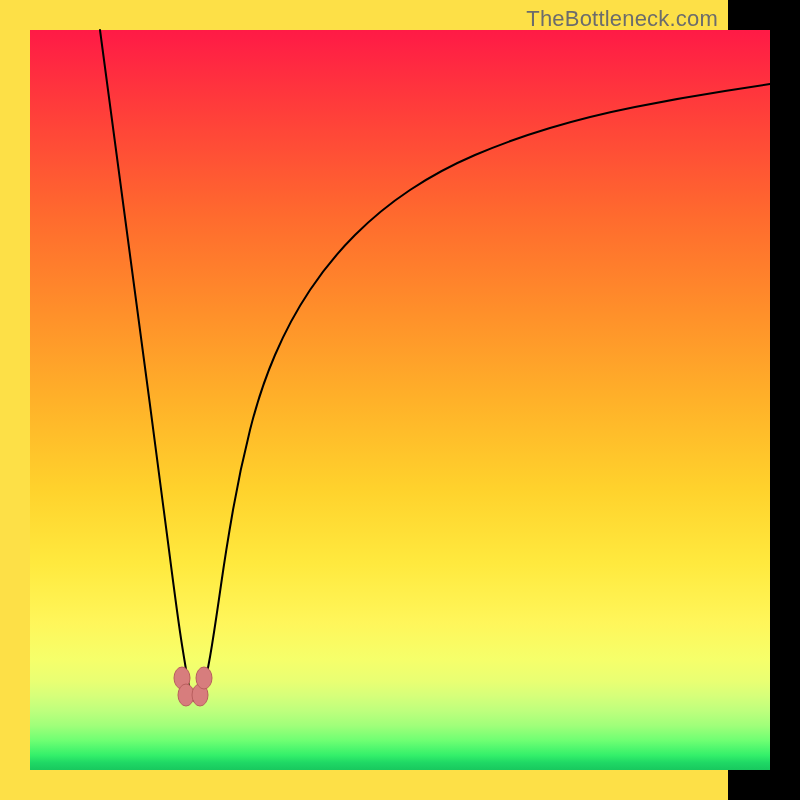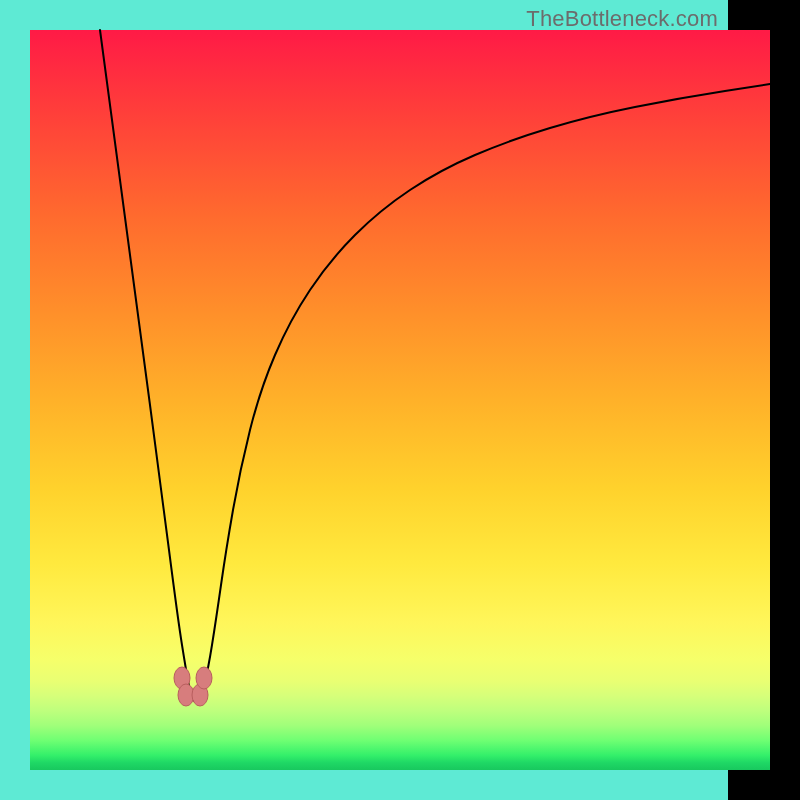--- a/index.html
+++ b/index.html
@@ -10,21 +10,21 @@
     background: #000;
     overflow: hidden;
     font-family: Arial, Helvetica, sans-serif;
   }
   .frame {
     position: absolute;
     top: 0;
     left: 0;
     width: 728px;
     height: 800px;
-    background: #5eead4;
+    background: #fde047;
   }
   .plot {
     position: absolute;
     top: 30px;
     left: 30px;
     width: 740px;
     height: 740px;
     
     background: linear-gradient(
       to bottom,

